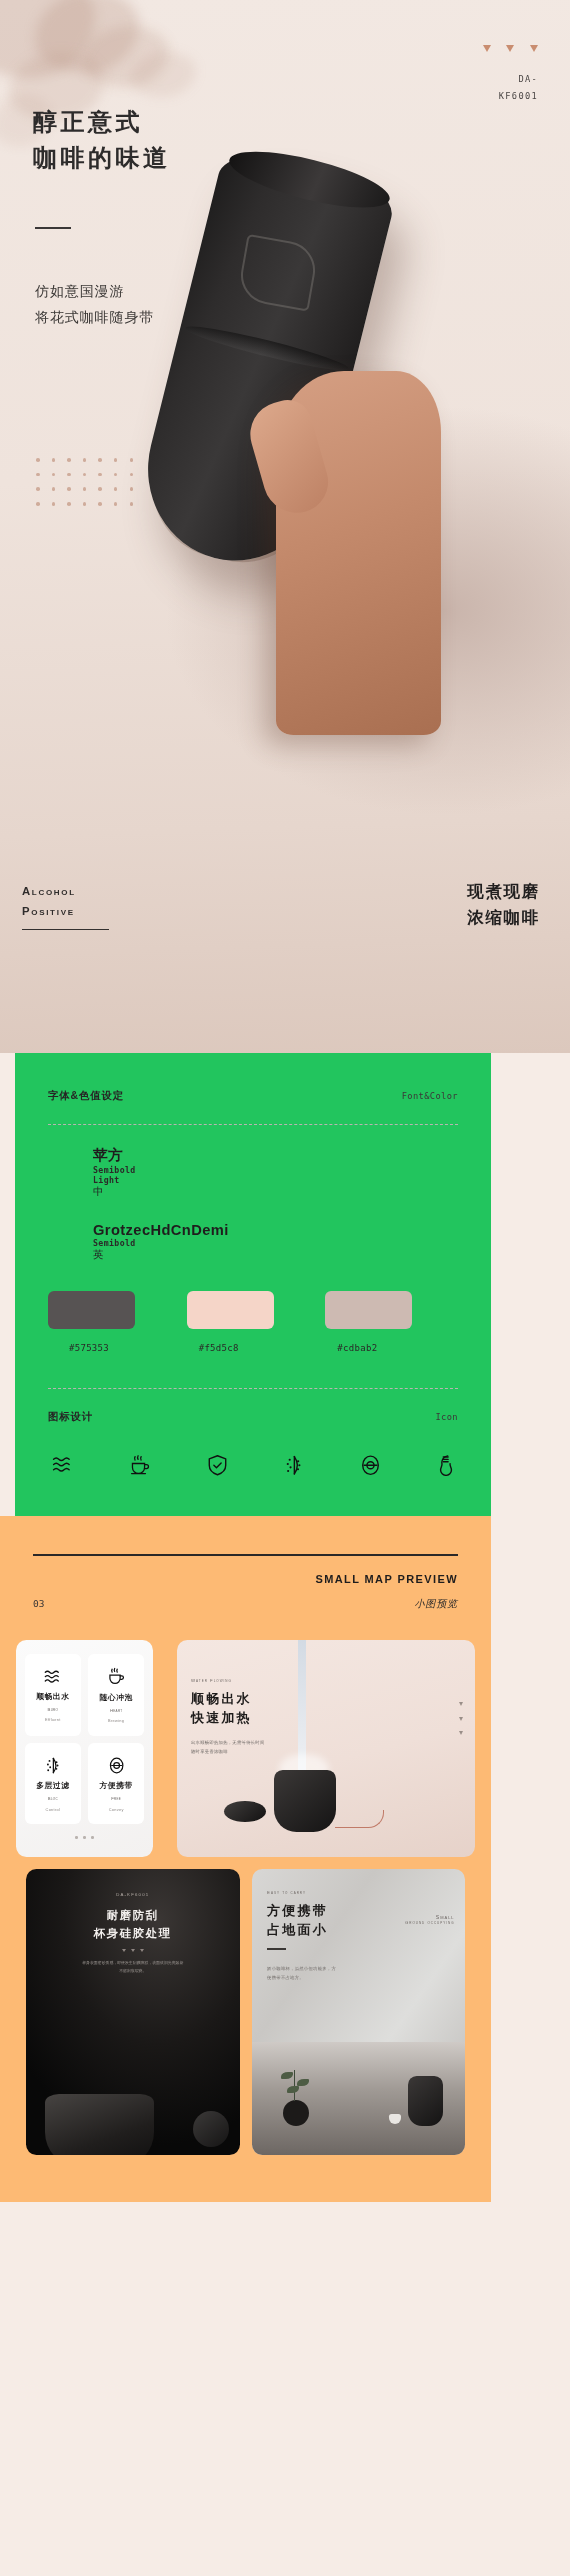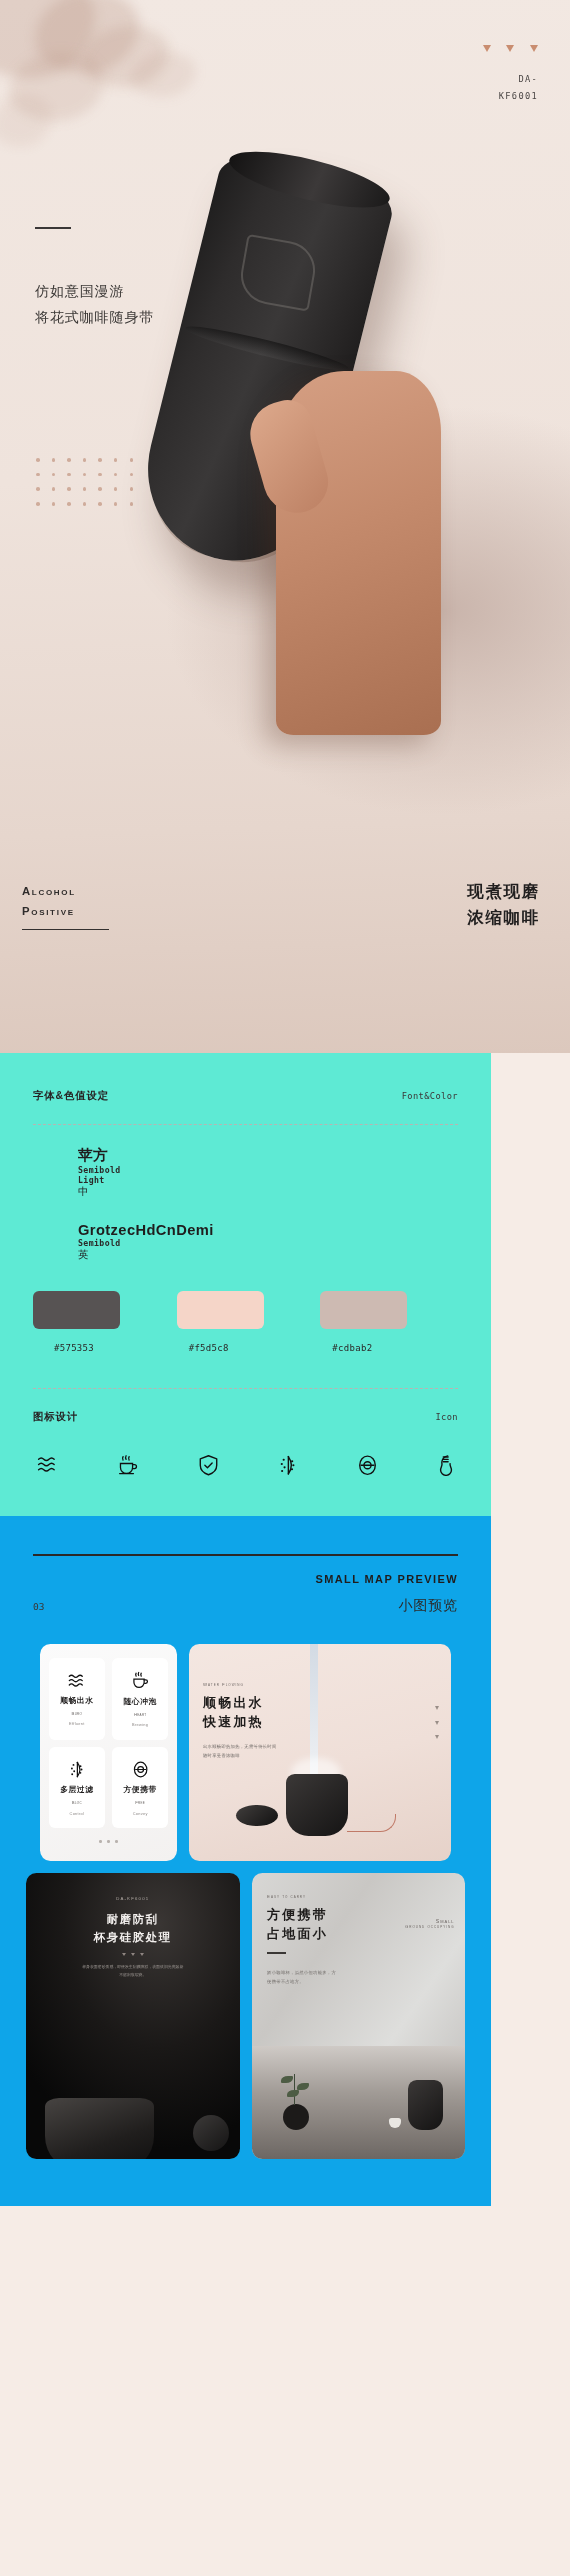--- a/index.html
+++ b/index.html
@@ -73,21 +73,21 @@
     transform: rotate(-16deg); }
 
   .badge { position:absolute; left:22px; top:882px; }
   .badge div { font-size: 11.3px; letter-spacing: 1.7px; color:#2f2c2b; line-height:1.75;
     font-variant: small-caps; font-weight:600; }
   .badge .bline { margin-top:7px; width:87px; height:1.7px; background:#33302f; }
   .hero-right-txt { position:absolute; right:31px; top:879px; text-align:right;
     font-size:16.5px; letter-spacing:1.7px; line-height:1.55; color:#211f1f; font-weight:700; }
 
   
-  .specs { background:#5eead4; padding: 36px 0 40px; }
+  .specs { background:#22c55e; padding: 36px 0 40px; margin-left: 15px; }
   .sec-row { display:flex; justify-content:space-between; align-items:baseline;
     padding: 0 33px; }
   .sec-row .cn { font-size:10.4px; color:#262424; font-weight:700; letter-spacing:0.9px; }
   .sec-row .en { font-size:8.7px; color:#3b3838; letter-spacing:0.4px;
     font-family:"DejaVu Sans Mono", monospace; }
   .dashline { margin: 21px 33px; border-top: 0.9px dashed #b9b4b1; height:0; }
 
   .font-row { display:flex; align-items:baseline; padding: 0 33px; margin-top: 19px; flex-direction: column; }
   .font-row .fname { font-size: 14.7px; color:#1f1d1d; font-weight:700; letter-spacing:0.4px; }
   .font-row .fw { font-size:8.2px; color:#2b2928; font-weight:700; letter-spacing:0.4px;
@@ -103,31 +103,31 @@
   .sw .hex { margin-top: 14px; font-size: 9px; color:#2b2827; letter-spacing:0.3px;
     font-family:"DejaVu Sans Mono", monospace; }
   .sw:nth-child(1) .hex { margin-left: 21px; }
   .sw:nth-child(2) .hex { margin-left: 12px; }
   .sw:nth-child(3) .hex { margin-left: 12px; }
 
   .icons-row { display:flex; justify-content:space-between; padding: 0 36px; margin-top: 29.5px; }
   .icons-row svg { display:block; }
 
   
-  .preview { background:#0ea5e9; padding: 38px 0 47px; }
+  .preview { background:#fdba74; padding: 38px 0 47px; }
   .pv-head { padding: 0 33px; }
   .pv-line { height:1.7px; background:#2b2827; }
   .pv-en { margin-top: 17.3px; text-align:right; font-size:11px; font-weight:700;
     letter-spacing:1.4px; color:#1f1d1d; }
   .pv-meta { margin-top: 12px; display:flex; justify-content:space-between; align-items:baseline; }
   .pv-meta .num { font-size:9.5px; color:#3a3736; font-family:"DejaVu Sans Mono", monospace; }
-  .pv-meta .cn { font-size:14px; color:#2c2a29; letter-spacing:0.9px; }
-
-  .grid { padding: 0 40px; margin-top: 29.5px; display:grid;
-    grid-template-columns: 137px 1fr; gap: 12px; }
+  .pv-meta .cn { font-size:10px; color:#2c2a29; letter-spacing:0.9px;font-style:italic; }
+
+  .grid { padding: 0 16px; margin-top: 29.5px; display:grid;
+    grid-template-columns: 137px 1fr; gap: 24px; }
 
   .card { border-radius: 10.4px; overflow:hidden; position:relative; }
   .featcard { background: linear-gradient(160deg,#fbfbfb,#f3f1f0); padding: 14px 8.7px 10.4px;
     height: 217px; }
   .feat4 { display:grid; grid-template-columns: 1fr 1fr; grid-template-rows: 1fr 1fr; gap: 7px; height: 170px; }
   .feat { background:#fff; border-radius: 6px; display:flex; flex-direction:column;
     align-items:center; justify-content:center; gap:5.2px; }
   .feat .ttl { font-size:7.8px; font-weight:700; color:#1f1d1d; letter-spacing:0.5px; }
   .feat .sub1 { font-size:4.3px; color:#6d6866; letter-spacing:0.3px; font-variant:small-caps; }
   .feat .sub2 { font-size:3.9px; color:#8d8886; letter-spacing:0.3px; }
@@ -191,20 +191,24 @@
       <i></i>
       <i></i>
       <i></i>
     </div>
 
     <div class="hero-code">
       <div>DA-</div>
       <div>KF6001</div>
     </div>
 
+    <div class="hero-title">
+      <div>醇正意式</div>
+      <div>咖啡的味道</div>
+    </div>
     <div class="hero-rule"></div>
     <div class="hero-sub">
       <div>仿如意国漫游</div>
       <div>将花式咖啡随身带</div>
     </div>
 
     <div class="dots-grid">
       <i></i>
         <i></i>
         <i></i>

